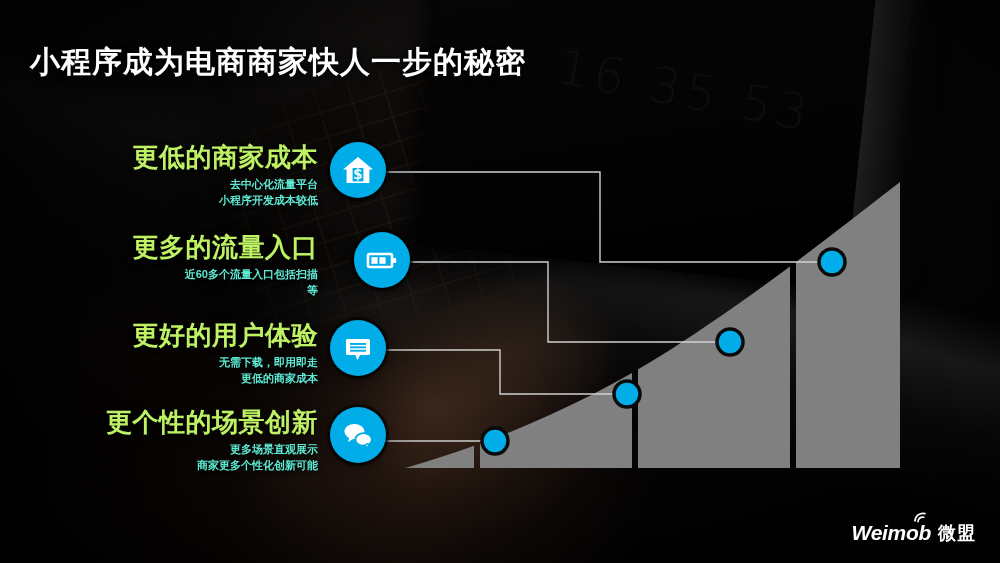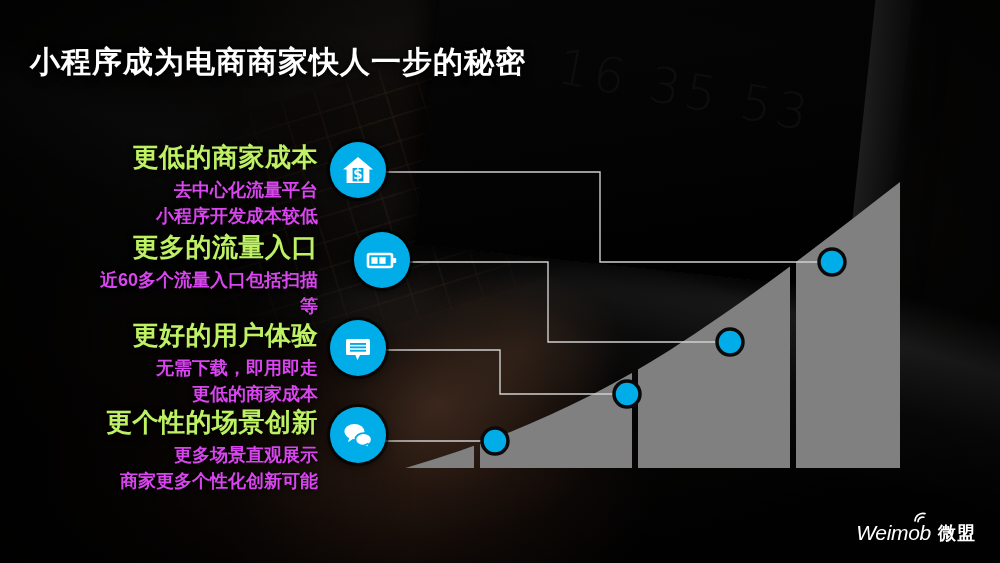--- a/index.html
+++ b/index.html
@@ -114,22 +114,22 @@
   }
   .feature-title{
     color:#bef264;
     font-size:26px;font-weight:bold;
     letter-spacing:.5px;
     text-shadow:0 1px 6px rgba(0,0,0,.95);
     line-height:1.2;
     font-family:Liberation Serif, serif;
   }
   .feature-desc{
-    color:#d946ef;
-    font-size:18px;font-weight:bold;
+    color:#5eead4;
+    font-size:11px;font-weight:bold;
     line-height:1.45;
     margin-top:4px;
     text-shadow:0 1px 5px rgba(0,0,0,.95);
   }
   .feature-desc div{white-space:nowrap;}
 
   .icon-circle{
     width:56px;height:56px;border-radius:50%;
     background:#00ade8;
     display:flex;align-items:center;justify-content:center;
@@ -138,21 +138,21 @@
   }
   .icon-circle svg{display:block;}
 
   
   .logo{
     position:absolute;right:24px;bottom:18px;
     display:flex;align-items:flex-end;gap:7px;
     color:#fff;
   }
   .logo-en{
-    font-size:21px;font-weight:normal;font-style:italic;
+    font-size:21px;font-weight:bold;font-style:italic;
     letter-spacing:-.3px;position:relative;
   }
   .logo-arc{position:absolute;right:2px;top:-9px;}
   .logo-cn{font-size:18px;font-weight:bold;letter-spacing:1px;}
 </style>
 </head>
 <body>
 
 <div id="slide">
 

